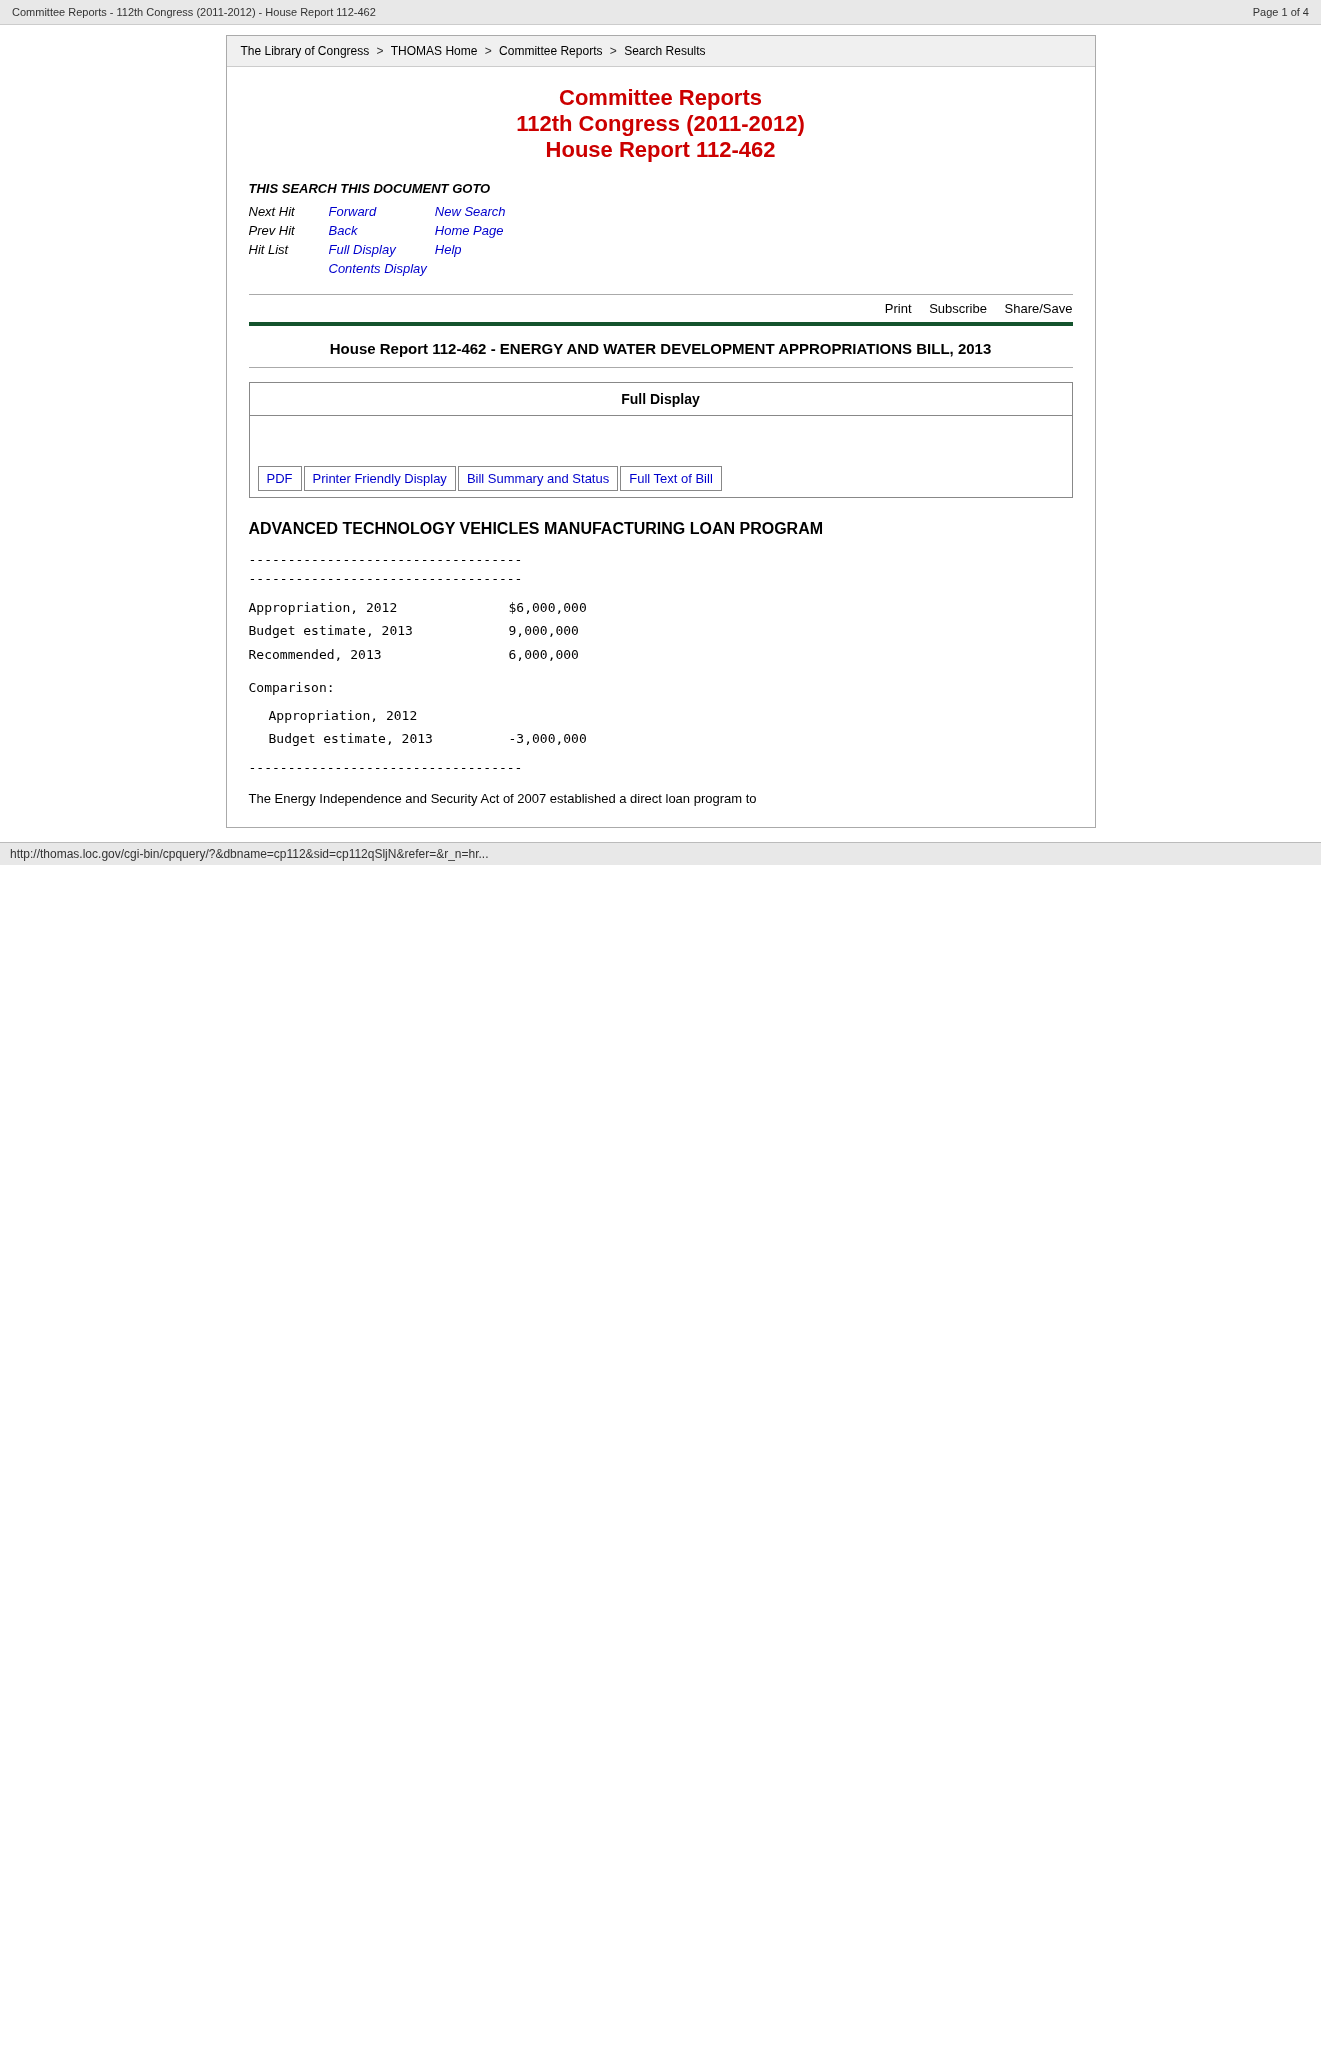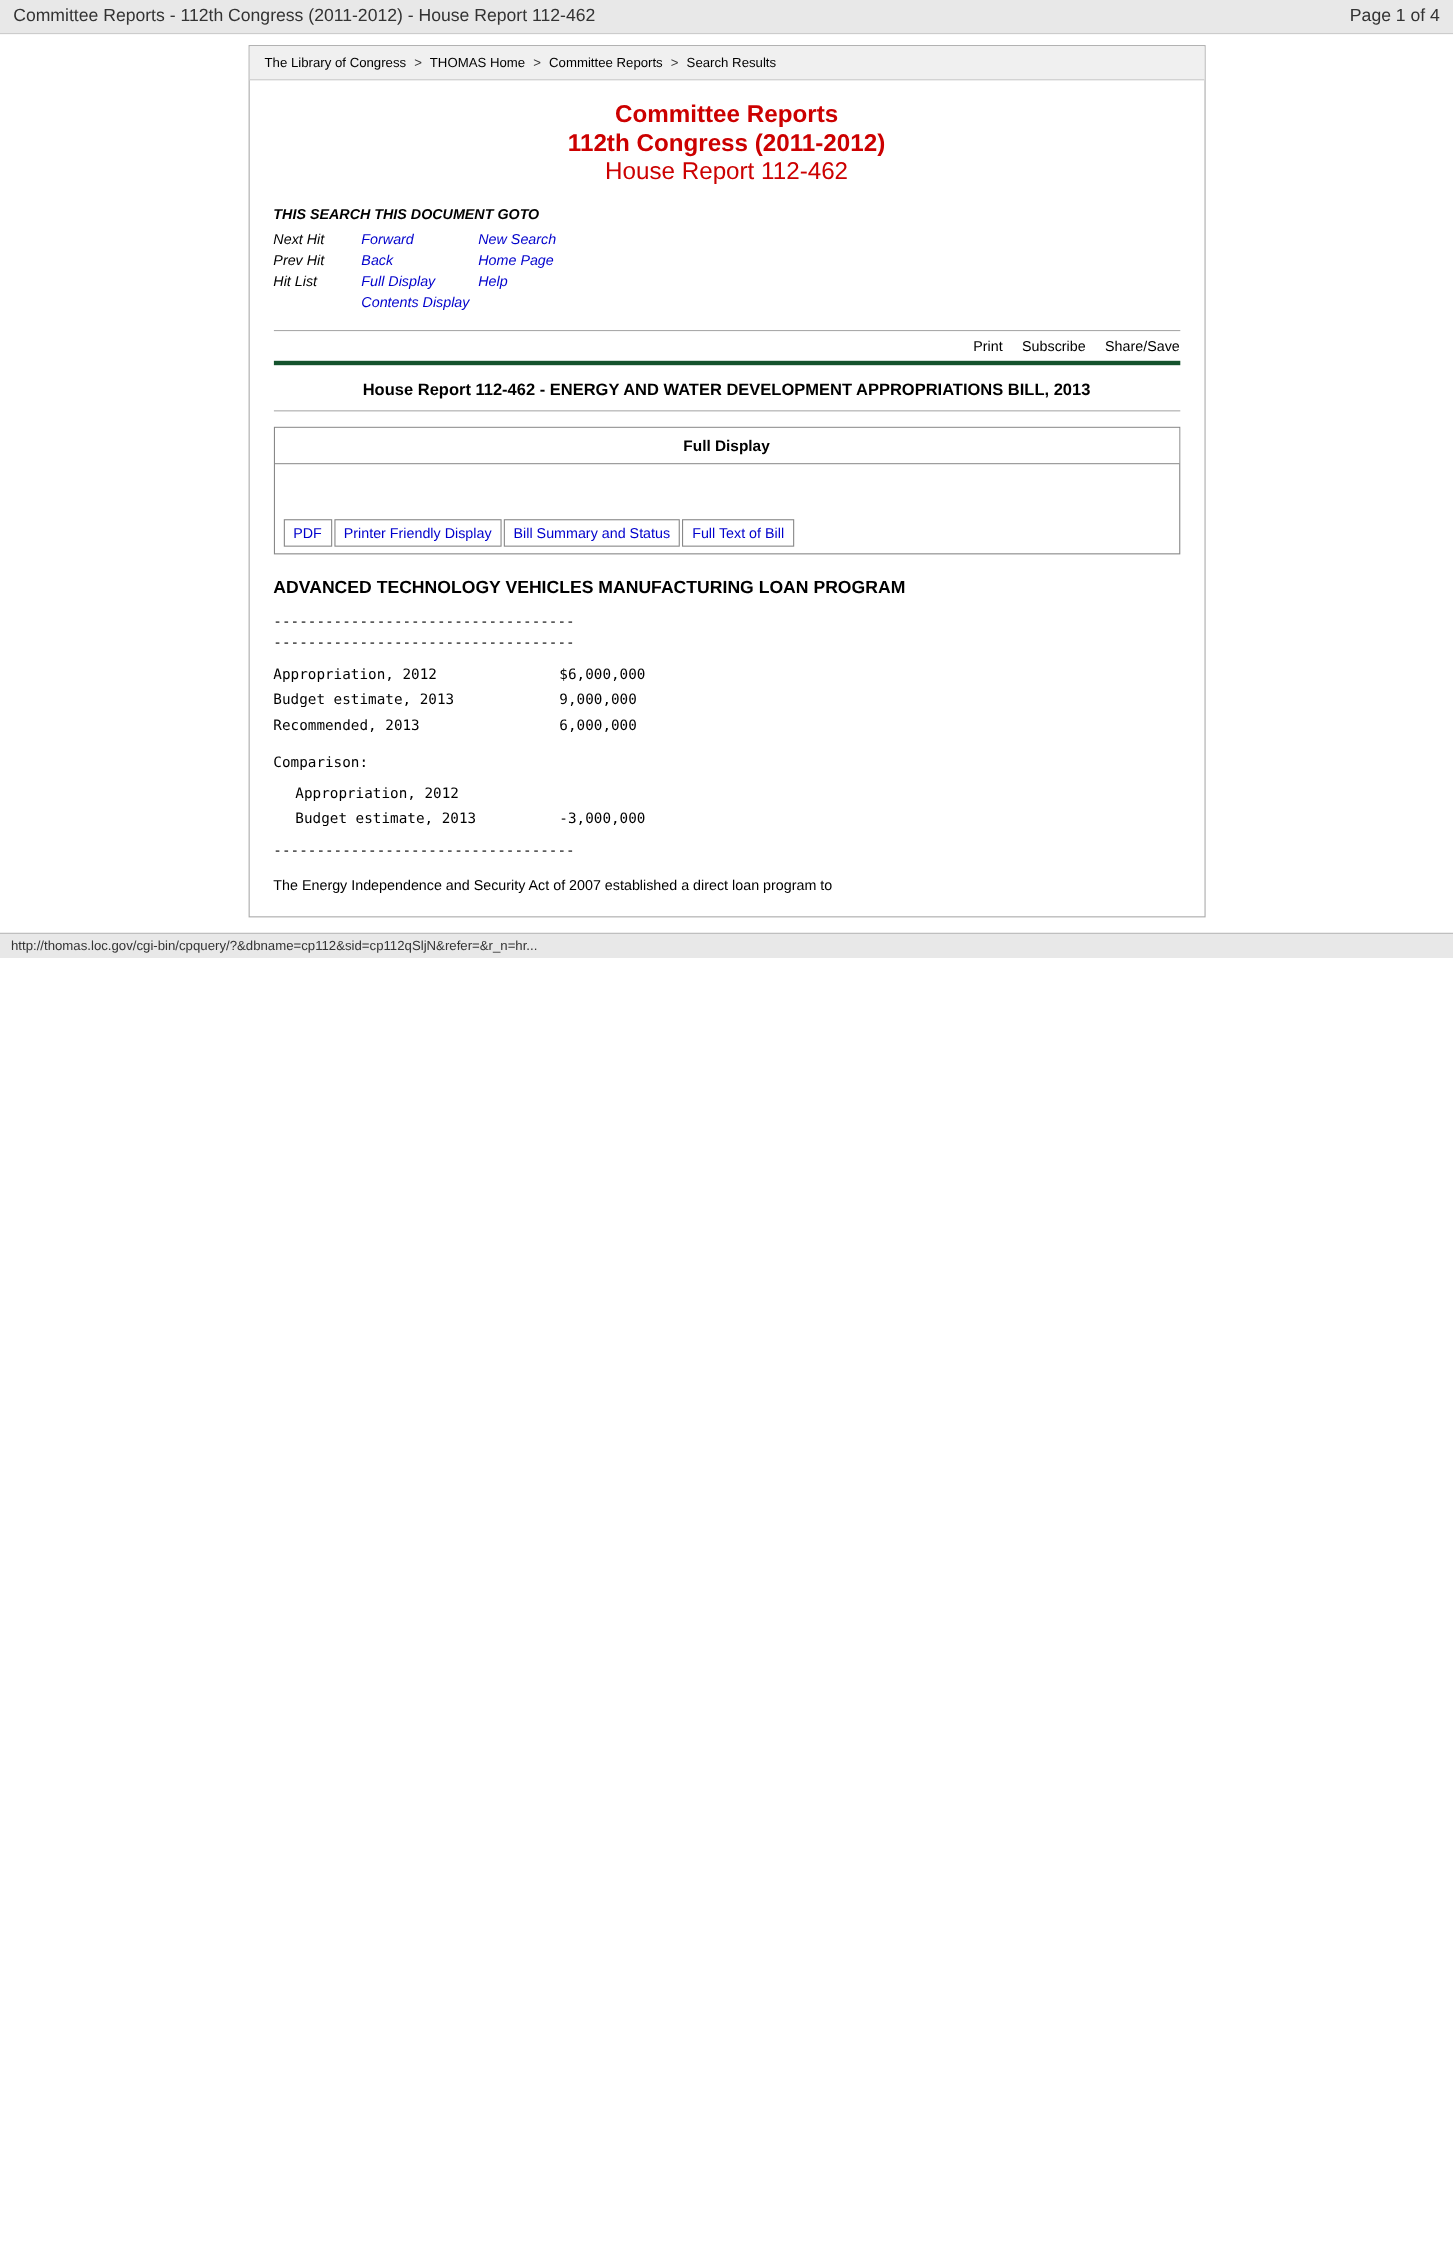--- a/index.html
+++ b/index.html
@@ -5,21 +5,21 @@
     * { box-sizing: border-box; margin: 0; padding: 0; }
     body {
       font-family: Arial, sans-serif;
       font-size: 14px;
       background: #fff;
       color: #000;
     }
     .browser-title-bar {
       background: #e8e8e8;
       padding: 6px 12px;
-      font-size: 16px;
+      font-size: 11px;
       border-bottom: 1px solid #ccc;
       display: flex;
       justify-content: space-between;
       align-items: center;
     }
     .browser-title-left {
       color: #333;
     }
     .browser-title-right {
       color: #333;
@@ -55,21 +55,21 @@
       font-weight: bold;
       color: #cc0000;
     }
     .report-header .title-line2 {
       font-size: 22px;
       font-weight: bold;
       color: #cc0000;
     }
     .report-header .title-line3 {
       font-size: 22px;
-      font-weight: normal;
+      font-weight: bold;
       color: #cc0000;
     }
     .search-nav-section {
       margin-bottom: 16px;
       font-style: italic;
     }
     .search-nav-label {
       font-size: 13px;
       font-weight: bold;
       margin-bottom: 6px;

